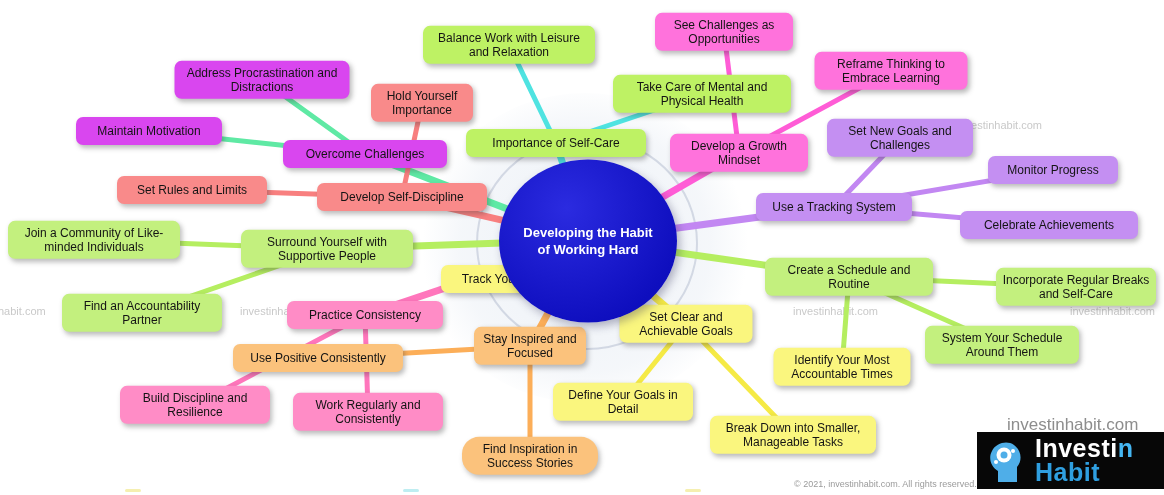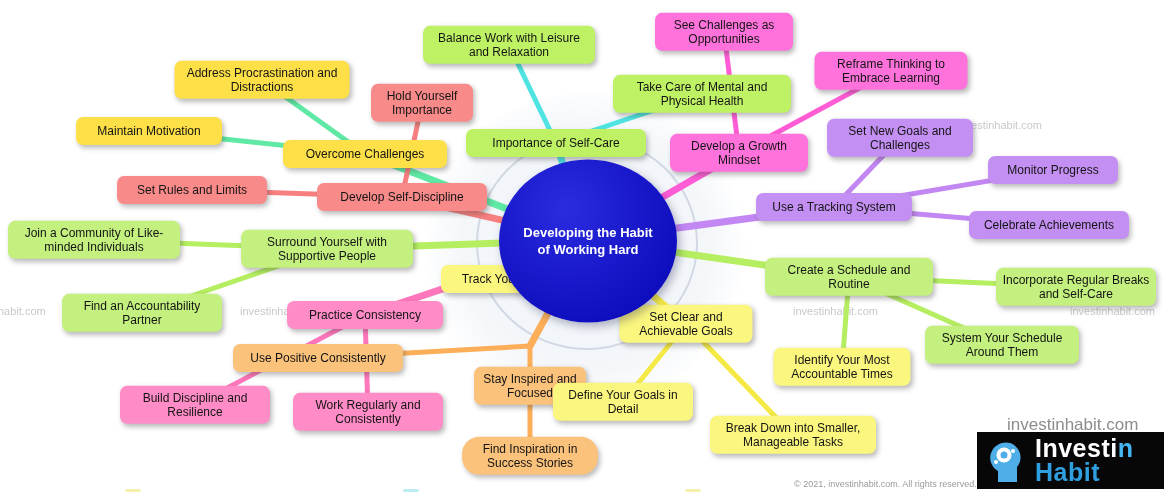--- a/index.html
+++ b/index.html
@@ -16,21 +16,21 @@
   svg.edges { position:absolute; left:0; top:0; width:1164px; height:495px; }
 
   .wm { position:absolute; color:#c9c9c9; font-size:11px; white-space:nowrap; }
 
   .node { position:absolute; transform:translate(-50%,-50%); display:flex; align-items:center;
           justify-content:center; text-align:center; font-size:12px; line-height:1.18;
           color:#141414; padding:5px 6px; border-radius:7px; min-height:28px;
           box-shadow:2px 3px 5px rgba(60,60,60,0.35); }
   .c-cyan   { background:#bef264; }
   .c-magenta{ background:#FF72DC; }
-  .c-mint   { background:#fde047; }
+  .c-mint   { background:#d946ef; }
   .c-salmon { background:#F98A8A; }
   .c-purple { background:#C48FF2; }
   .c-lime   { background:#C3F07E; }
   .c-yellow { background:#FAF67E; }
   .c-pink   { background:#FF8CC6; }
   .c-orange { background:#FBC27C; }
 
   .center-node { position:absolute; left:588px; top:241px; transform:translate(-50%,-50%);
           width:178px; height:163px; border-radius:50%;
           background:radial-gradient(circle at 38% 30%, #2B2BE0 0%, #0E0EBE 75%);
@@ -130,30 +130,30 @@
   <div class="node c-cyan" style="left:702px;  top:94px;  width:178px;">Take Care of Mental and Physical Health</div>
   <div class="node c-magenta" style="left:739px;  top:153px; width:138px;">Develop a Growth Mindset</div>
   <div class="node c-purple" style="left:900px;  top:138px; width:146px;">Set New Goals and Challenges</div>
   <div class="node c-mint" style="left:149px;  top:131px; width:146px;">Maintain Motivation</div>
   <div class="node c-mint" style="left:365px;  top:154px; width:164px;">Overcome Challenges</div>
   <div class="node c-cyan" style="left:556px;  top:143px; width:180px;">Importance of Self-Care</div>
   <div class="node c-purple" style="left:1053px; top:170px; width:130px;">Monitor Progress</div>
   <div class="node c-salmon" style="left:192px;  top:190px; width:150px;">Set Rules and Limits</div>
   <div class="node c-salmon" style="left:402px;  top:197px; width:170px;">Develop Self-Discipline</div>
   <div class="node c-purple" style="left:834px;  top:207px; width:156px;">Use a Tracking System</div>
-  <div class="node c-purple" style="left:1049px; top:225px; width:160px;">Celebrate Achievements</div>
+  <div class="node c-purple" style="left:1049px; top:225px; width:178px;">Celebrate Achievements</div>
   <div class="node c-lime" style="left:94px;   top:240px; width:172px;">Join a Community of Like-minded Individuals</div>
   <div class="node c-lime" style="left:327px;  top:249px; width:172px;">Surround Yourself with Supportive People</div>
   <div class="node c-lime" style="left:849px;  top:277px; width:168px;">Create a Schedule and Routine</div>
   <div class="node c-lime" style="left:1076px; top:287px; width:160px;">Incorporate Regular Breaks and Self-Care</div>
   <div class="node c-lime" style="left:142px;  top:313px; width:160px;">Find an Accountability Partner</div>
   <div class="node c-yellow" style="left:516px;  top:279px; width:150px;">Track Your Progress</div>
   <div class="node c-lime" style="left:1002px; top:345px; width:154px;">System Your Schedule Around Them</div>
   <div class="node c-pink" style="left:365px;  top:315px; width:156px;border-radius:7px;">Practice Consistency</div>
-  <div class="node c-orange" style="left:530px;  top:346px; width:112px;margin-top:40px;">Stay Inspired and Focused</div>
+  <div class="node c-orange" style="left:530px;  top:346px; width:112px;">Stay Inspired and Focused</div>
   <div class="node c-yellow" style="left:686px;  top:324px; width:133px;">Set Clear and Achievable Goals</div>
   <div class="node c-yellow" style="left:842px;  top:367px; width:137px;">Identify Your Most Accountable Times</div>
   <div class="node c-orange" style="left:318px;  top:358px; width:170px;">Use Positive Consistently</div>
   <div class="node c-yellow" style="left:623px;  top:402px; width:140px;">Define Your Goals in Detail</div>
   <div class="node c-pink" style="left:195px;  top:405px; width:150px;">Build Discipline and Resilience</div>
   <div class="node c-pink" style="left:368px;  top:412px; width:150px;">Work Regularly and Consistently</div>
   <div class="node c-orange" style="left:530px;  top:456px; width:136px;border-radius:17px;">Find Inspiration in Success Stories</div>
   <div class="node c-yellow" style="left:793px;  top:435px; width:166px;">Break Down into Smaller, Manageable Tasks</div>
 
   <div class="center-node">Developing the Habit of Working Hard</div>

